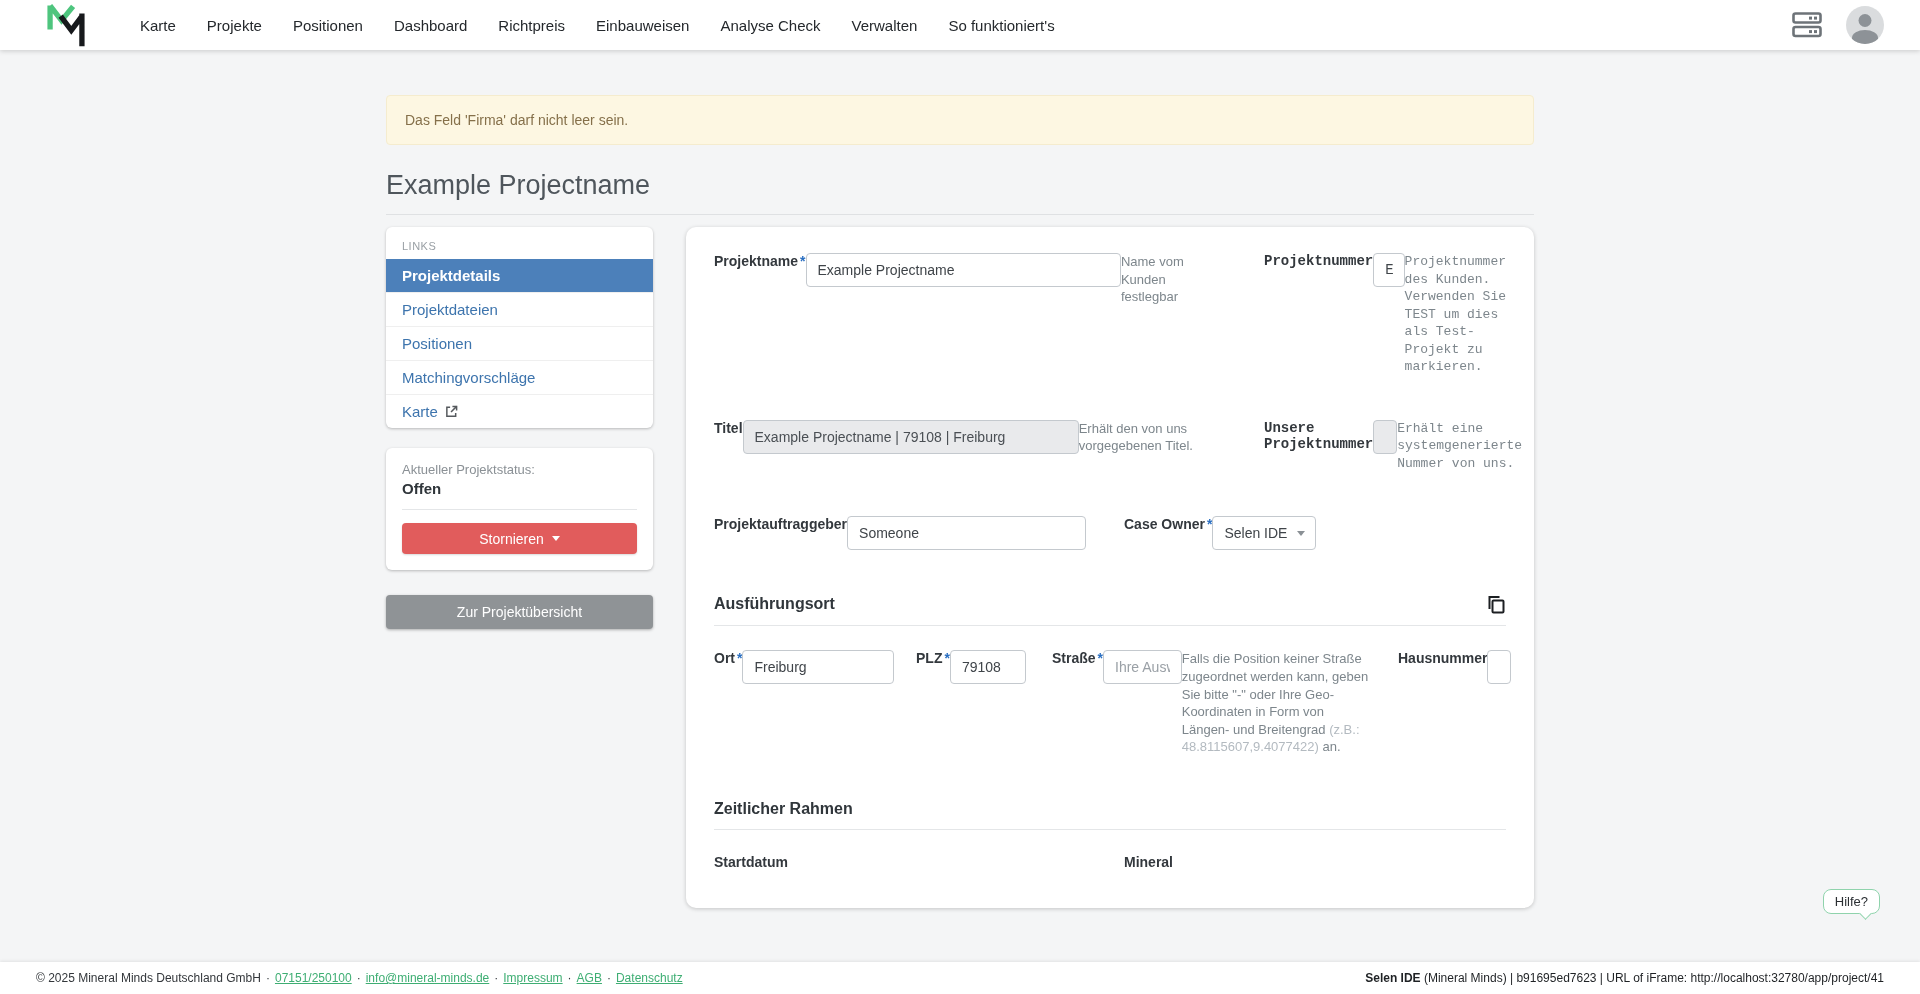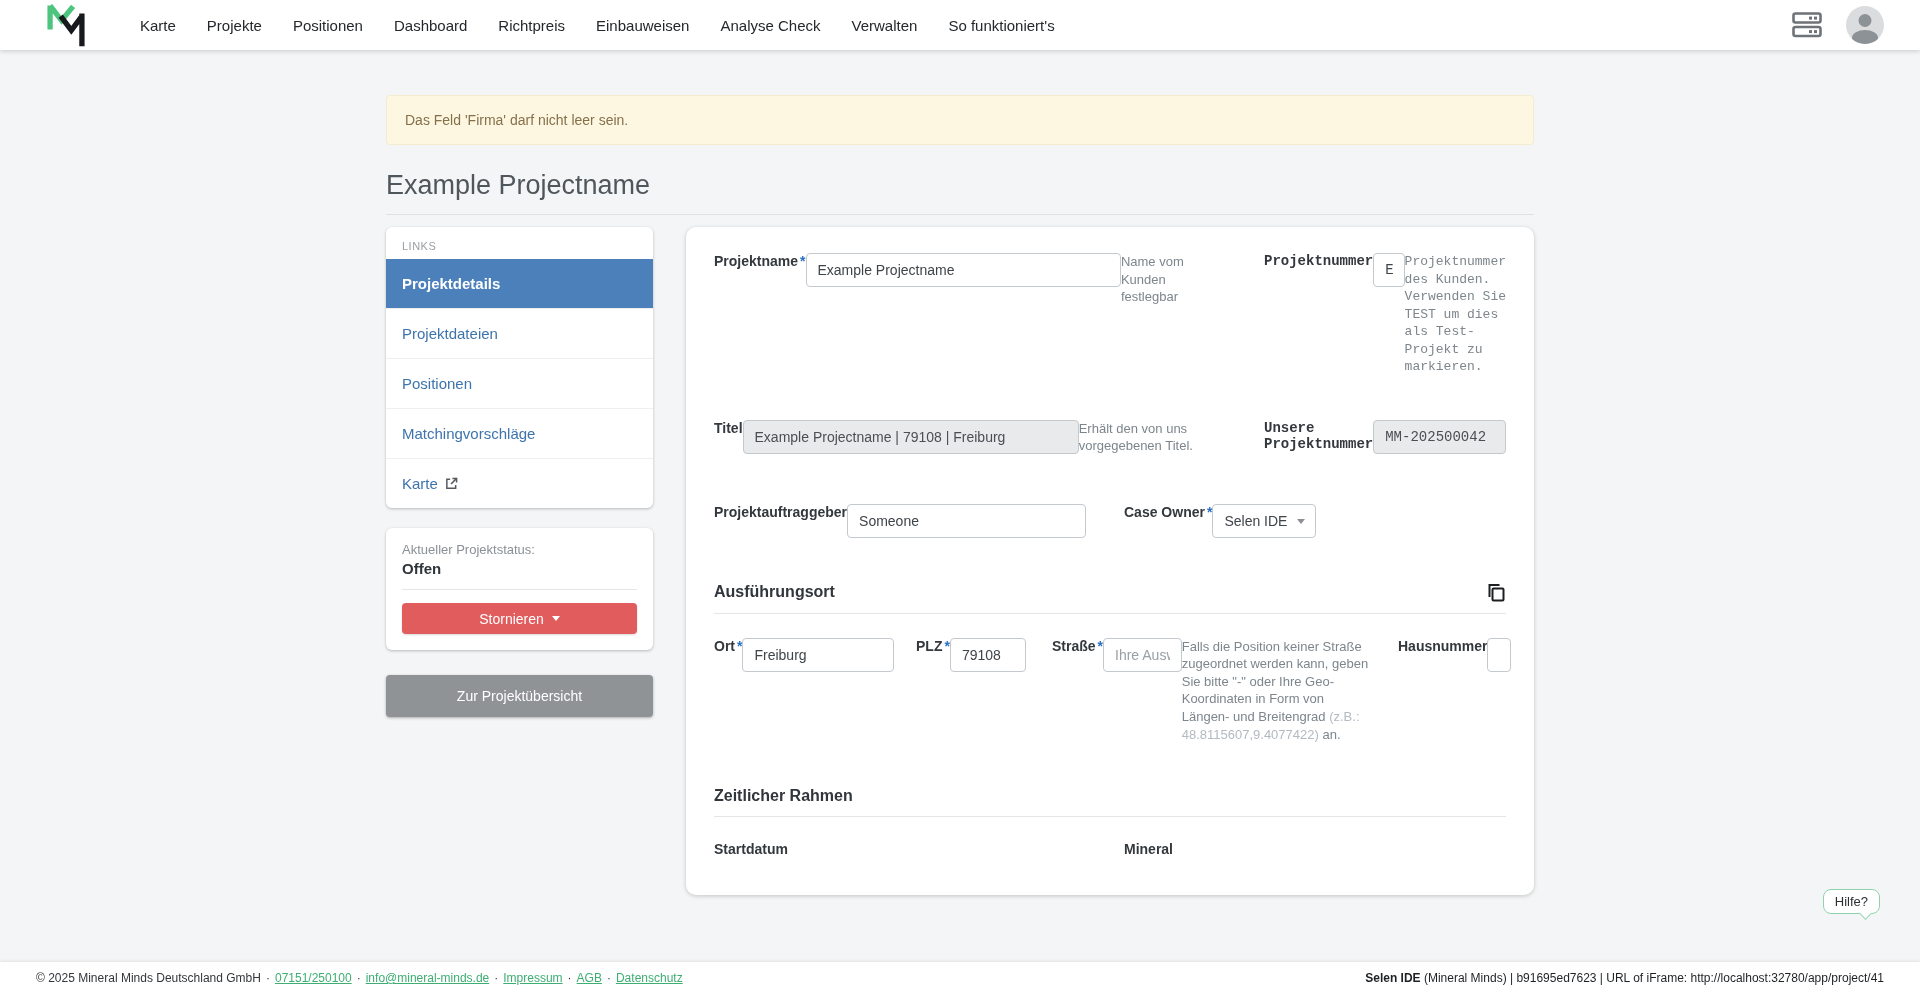--- a/index.html
+++ b/index.html
@@ -42,40 +42,40 @@
 
   
   .left-col { width:267px; flex:0 0 267px; }
   .card {
     background:#fff; border-radius:6px;
     box-shadow:0 1px 3px rgba(0,0,0,.25);
   }
   .links-header { font-size:11px; letter-spacing:.5px; color:#9aa0a5; padding:13px 16px 7px; }
   .link-item {
     display:flex; align-items:center; gap:7px;
-    padding:16px 16px; font-size:15px; color:#3d74ad; cursor:pointer;
+    padding:8px 16px; font-size:15px; color:#3d74ad; cursor:pointer;
     border-top:1px solid #efefef;
   }
   .link-item.active { background:#4c80ba; color:#fff; font-weight:600; border-top:none; }
   .link-item:last-child { border-radius:0 0 6px 6px; }
   .ext-icon { display:inline-flex; }
 
   .status-card { margin-top:20px; padding:14px 16px 16px; }
   .status-label { font-size:13px; color:#8a9095; }
   .status-value { font-size:15px; font-weight:700; color:#2f353a; margin-top:3px; }
   .status-rule { border:none; border-top:1px solid #e4e6e8; margin:12px 0 13px; }
   .btn { border:none; cursor:pointer; font-family:inherit; border-radius:4px; color:#fff; font-size:14px; }
   .btn-danger {
     width:100%; height:31px; background:#e15c5c;
     display:flex; align-items:center; justify-content:center; gap:8px;
     box-shadow:0 1px 2px rgba(0,0,0,.15);
   }
   .caret-down { width:0; height:0; border-left:4px solid transparent; border-right:4px solid transparent; border-top:5px solid #fff; }
   .btn-overview {
-    margin-top:25px; width:100%; height:42px; background:#8f9396;
+    margin-top:25px; width:100%; height:34px; background:#8f9396;
     box-shadow:0 1px 3px rgba(0,0,0,.3);
   }
 
   
   .main-card {
     flex:1 1 auto; background:#fff; border-radius:10px;
     box-shadow:0 1px 4px rgba(0,0,0,.2);
     padding:26px 28px 22px;
   }
   .form-row { display:flex; margin-bottom:44px; align-items:flex-start; }
@@ -250,20 +250,21 @@
 
         <div class="form-row">
           <div class="fg w-main">
             <label>Titel</label>
             <input type="text" disabled="" value="Example Projectname | 79108 | Freiburg" style="">
             <div class="helper">Erhält den von uns vorgegebenen Titel.</div>
           </div>
           <div class="fg w-side gap-side">
             <label>Unsere Projektnummer</label>
             <input type="text" disabled="" value="MM-202500042" style="">
+            <div class="helper">Erhält eine systemgenerierte Nummer von uns.</div>
           </div>
         </div>
 
         <div class="form-row">
           <div class="fg w-372">
             <label>Projektauftraggeber</label>
             <input type="text" value="Someone" style="">
           </div>
           <div class="fg w-380 gap-38">
             <label>

